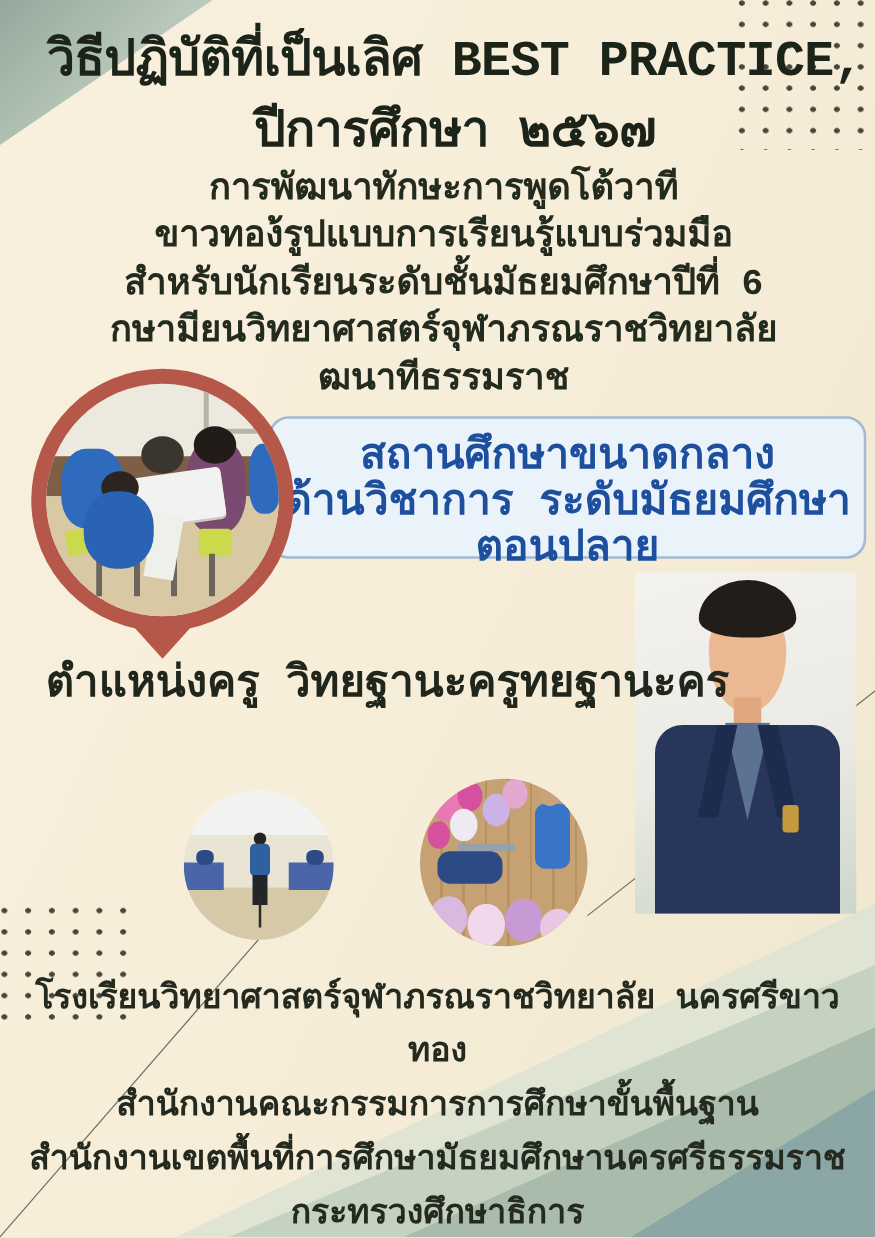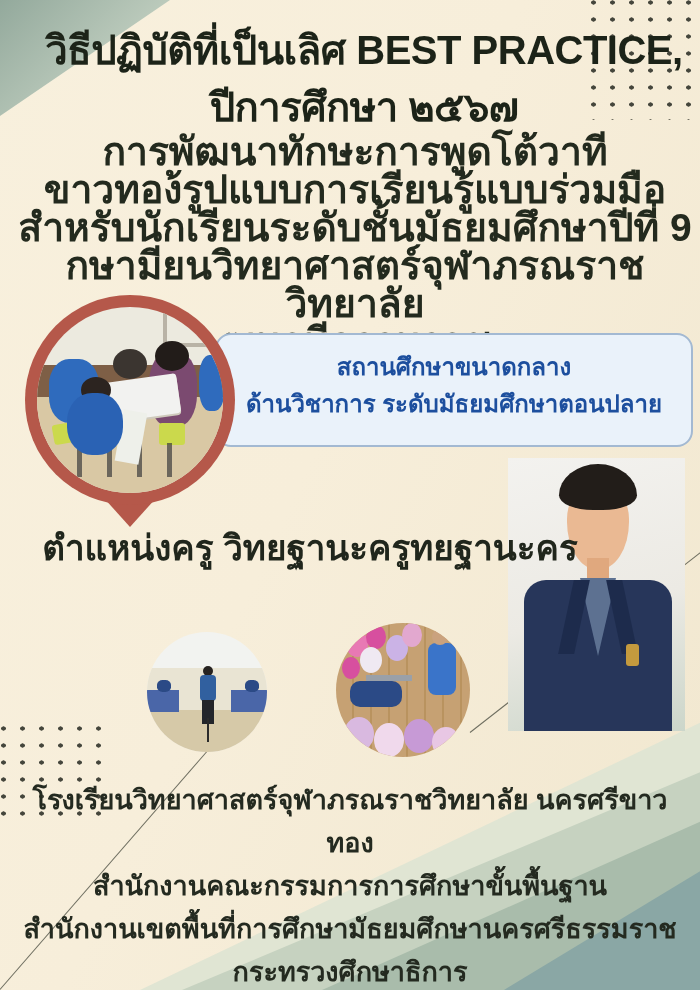--- a/index.html
+++ b/index.html
@@ -1,19 +1,19 @@
 <!DOCTYPE html>
 <html style="--bg-cream: #f7eeda; --accent-sage: #a9bcab; --accent-sage-dark: #93a99c; --accent-teal-dark: #8aa7a5; --pin-terracotta: #b5584a; --info-box-bg: #eaf2fa; --info-box-border: #a3b9d2; --info-text-blue: #1d4f9e; --text-dark: #20261c; --dot-color: #45463c;"><head>
 <meta charset="utf-8">
 <style>
   html,body{margin:0;padding:0;background:#ffffff;}
   .poster{
     position:relative;width:700px;height:990px;overflow:hidden;
     background:linear-gradient(115deg,#f8f0dd 0%,#f7eeda 45%,#f1e7cf 100%);
-    font-family:Liberation Sans, sans-serif;
+    font-family:Liberation Mono, monospace;
     color:var(--text-dark,#20261c);
   }
   .abs{position:absolute;}
   
   .tri-tl{left:0;top:0;width:170px;height:116px;
     background:linear-gradient(135deg,var(--accent-sage-dark,#93a99c) 0%,#c6d3c4 75%);
     clip-path:polygon(0 0,100% 0,0 100%);}
   .band{left:0;top:0;width:700px;height:990px;}
   .band1{background:#e0e5d3;clip-path:polygon(100% 73%,20% 100%,100% 100%);}
   .band2{background:#c6d2c0;clip-path:polygon(100% 78%,26% 100%,100% 100%);}
@@ -23,25 +23,25 @@
     background-size:19px 17px;}
   .dots-tr{left:584px;top:-6px;width:114px;height:126px;}
   .dots-left{left:-6px;top:720px;width:120px;height:106px;}
   .thin-line{height:0;border-top:1.5px solid #6e6e60;transform-origin:left center;}
   .line-bl{left:0;top:989px;width:321px;transform:rotate(-49deg);}
   .line-r{left:470px;top:732px;width:293px;transform:rotate(-38deg);}
   
   .title{left:0;width:700px;top:22px;text-align:center;padding-left:28px;box-sizing:border-box;
     font-size:40px;font-weight:700;line-height:57px;color:#1c2318;letter-spacing:-0.5px;}
   .subtitle{left:0;width:700px;top:133px;text-align:center;padding-left:10px;box-sizing:border-box;
-    font-size:39px;font-weight:600;line-height:38px;color:#232a1e;}
+    font-size:29px;font-weight:600;line-height:38px;color:#232a1e;}
   .info-box{left:215px;top:333px;width:478px;height:114px;box-sizing:border-box;
     background:var(--info-box-bg,#eaf2fa);border:2px solid var(--info-box-border,#a3b9d2);
     border-radius:16px;text-align:center;padding-top:13px;
-    font-size:24px;font-weight:700;line-height:37px;color:var(--info-text-blue,#1d4f9e);}
+    font-size:34px;font-weight:700;line-height:37px;color:var(--info-text-blue,#1d4f9e);}
   .author{left:10px;width:600px;top:524px;text-align:center;
     font-size:35px;font-weight:600;line-height:48px;color:#20261c;z-index:6;}
   .footer{left:20px;top:779px;width:660px;text-align:center;
     font-size:27px;font-weight:600;line-height:43px;color:#242a20;z-index:5;}
   
   .pin{left:25px;top:295px;width:210px;height:235px;z-index:4;}
   .pin-tip{position:absolute;left:33px;top:152px;width:144px;height:80px;
     background:var(--pin-terracotta,#b5584a);clip-path:polygon(0 0,100% 0,50% 100%);}
   .pin-circle{position:absolute;left:0;top:0;width:210px;height:210px;border-radius:50%;
     background:var(--pin-terracotta,#b5584a);}
@@ -121,21 +121,21 @@
   <div class="abs thin-line line-r"></div>
 
   <div class="abs title">
     <div>วิธีปฏิบัติที่เป็นเลิศ BEST PRACTICE,</div>
     <div>ปีการศึกษา ๒๕๖๗</div>
   </div>
 
   <div class="abs subtitle">
     <div>การพัฒนาทักษะการพูดโต้วาที</div>
     <div>ขาวทอง้รูปแบบการเรียนรู้แบบร่วมมือ</div>
-    <div>สำหรับนักเรียนระดับชั้นมัธยมศึกษาปีที่ 9</div>
+    <div>สำหรับนักเรียนระดับชั้นมัธยมศึกษาปีที่ 6</div>
     <div>กษามียนวิทยาศาสตร์จุฬาภรณราชวิทยาลัย</div>
     <div>ฒนาทีธรรมราช</div>
   </div>
 
   <div class="abs info-box">
     <div>สถานศึกษาขนาดกลาง</div>
     <div>ด้านวิชาการ ระดับมัธยมศึกษาตอนปลาย</div>
   </div>
 
   <div class="abs pin">

